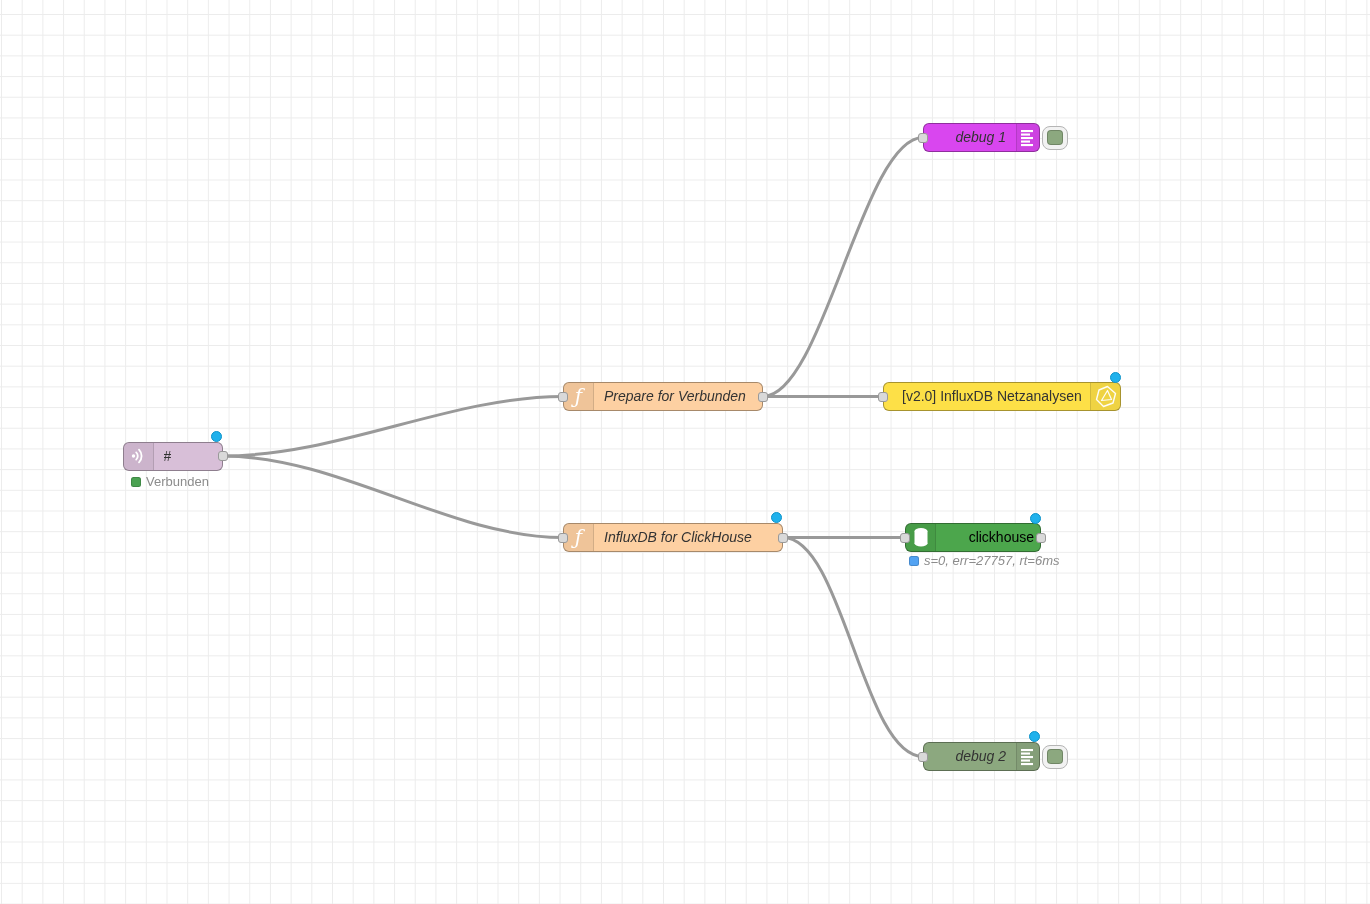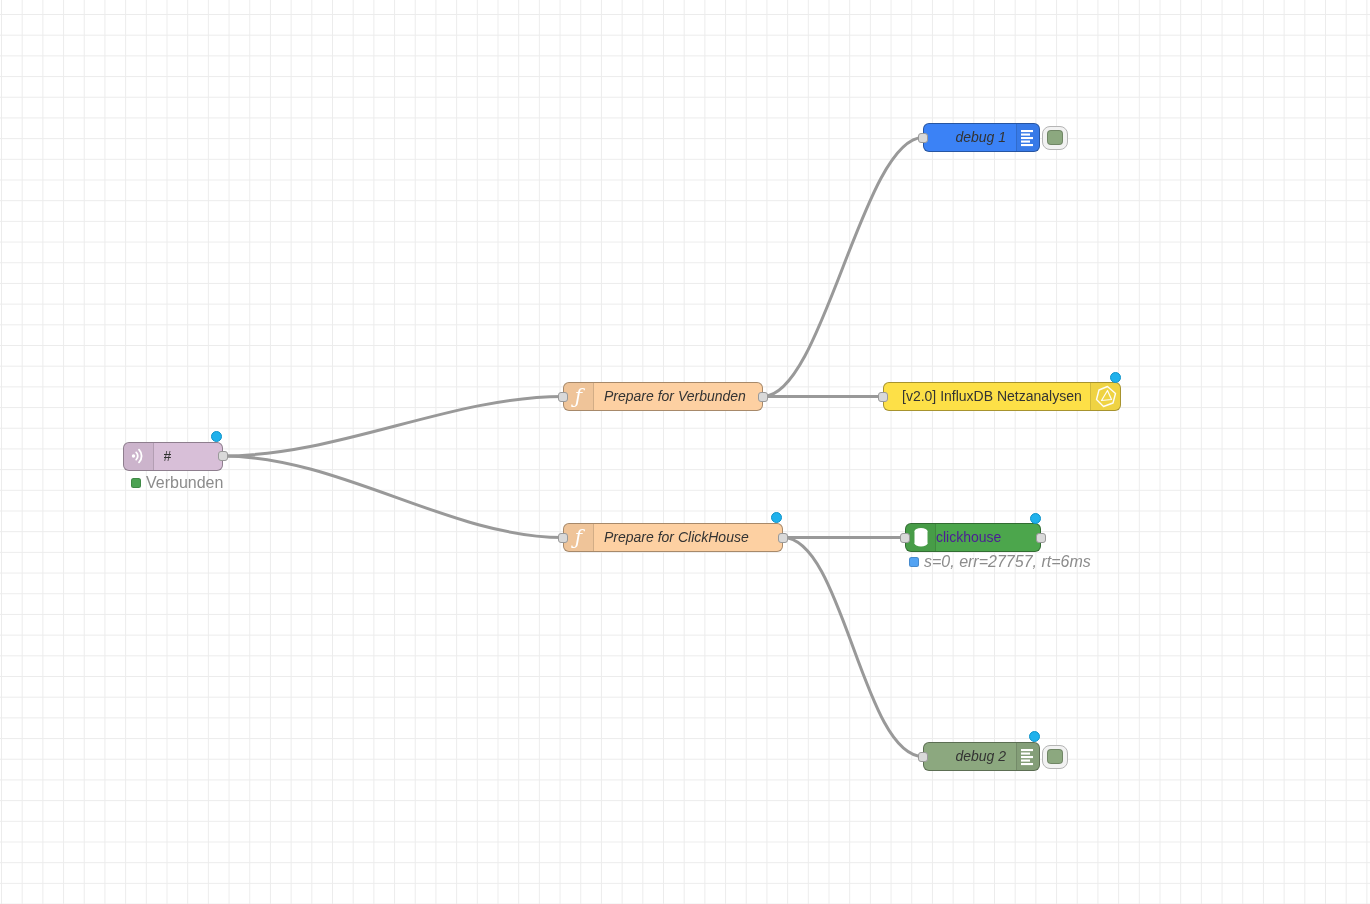--- a/index.html
+++ b/index.html
@@ -39,21 +39,21 @@
   .port {
     position:absolute; z-index:3; width:10px; height:10px;
     background:#d9d9d9; border:1px solid #999; border-radius:3px;
   }
   .changed-dot {
     position:absolute; z-index:4; width:11px; height:11px;
     border-radius:50%; border:1px solid #0e93c9;
   }
   .status {
     position:absolute; z-index:2; display:flex; align-items:center;
-    font-size:16px; color:#8c8c8c; white-space:nowrap;
+    font-size:13px; color:#8c8c8c; white-space:nowrap;
   }
   .status .dot {
     width:10px; height:10px; border-radius:2.5px; margin-right:5px;
     border:1px solid rgba(0,0,0,0.15);
   }
   .fn-glyph {
     font-family:"DejaVu Serif", serif; font-style:italic;
     color:#fff; font-size:20px; line-height:20px; padding-bottom:2px;
   }
   .italic { font-style:italic; }
@@ -103,27 +103,27 @@
   </div>
   <div class="label italic" style="left:40px;">Prepare for Verbunden</div>
 </div>
 <div class="port" style="left:558px; top:391.5px;"></div>
 <div class="port" style="left:758px; top:391.5px;"></div>
 
 <div class="node" style="left: 563px; top: 523px; width: 220px; background-color: rgb(253, 208, 162);">
   <div class="icon-sec left">
     <span class="fn-glyph">ƒ</span>
   </div>
-  <div class="label italic" style="left:40px;">Prepare for ClickHouse</div>
+  <div class="label italic" style="left:40px;">InfluxDB for ClickHouse</div>
 </div>
 <div class="port" style="left:558px; top:532.5px;"></div>
 <div class="port" style="left:778px; top:532.5px;"></div>
 <div class="changed-dot" style="left: 770.5px; top: 512px; background-color: rgb(31, 177, 236);"></div>
 
-<div class="node" style="left: 923px; top: 123px; width: 117px; background-color: #3b82f6;">
+<div class="node" style="left: 923px; top: 123px; width: 117px; background-color: #d946ef;">
   <div class="icon-sec right" style="width:23px;">
     <svg width="16" height="18" viewBox="0 0 16 18">
       <rect x="1" y="1" width="12" height="2.1" fill="#fff"></rect>
       <rect x="1" y="4.5" width="9" height="2.1" fill="#fff"></rect>
       <rect x="1" y="8" width="12" height="2.1" fill="#fff"></rect>
       <rect x="1" y="11.5" width="9" height="2.1" fill="#fff"></rect>
       <rect x="1" y="15" width="12" height="2.1" fill="#fff"></rect>
     </svg>
   </div>
   <div class="label italic" style="left:0; right:33px; text-align:right;">debug 1</div>
@@ -146,21 +146,21 @@
 <div class="changed-dot" style="left: 1109.5px; top: 371.5px; background-color: rgb(31, 177, 236);"></div>
 
 <div class="node" style="left: 905px; top: 523px; width: 136px; background-color: rgb(76, 166, 76);">
   <div class="icon-sec left">
     <svg width="20" height="21" viewBox="0 0 20 21">
       <ellipse cx="10" cy="4" rx="6.5" ry="2.9" fill="#fff"></ellipse>
       <rect x="3.5" y="4" width="13" height="12.5" fill="#fff"></rect>
       <ellipse cx="10" cy="16.5" rx="6.5" ry="2.9" fill="#fff"></ellipse>
     </svg>
   </div>
-  <div class="label" style="left:30px; right:6px; text-align:left; color:#4c1d95;">clickhouse</div>
+  <div class="label" style="left:30px; right:6px; text-align:right; color:#000000;">clickhouse</div>
 </div>
 <div class="port" style="left:900px; top:532.5px;"></div>
 <div class="port" style="left:1036px; top:532.5px;"></div>
 <div class="changed-dot" style="left: 1029.5px; top: 512.5px; background-color: rgb(31, 177, 236);"></div>
 <div class="status" style="left:909px; top:553px;font-style:italic;">
   <span class="dot" style="background-color: rgb(83, 163, 243);"></span>
   <span>s=0, err=27757, rt=6ms</span>
 </div>
 
 <div class="node" style="left: 923px; top: 742px; width: 117px; background-color: rgb(140, 168, 127);">

